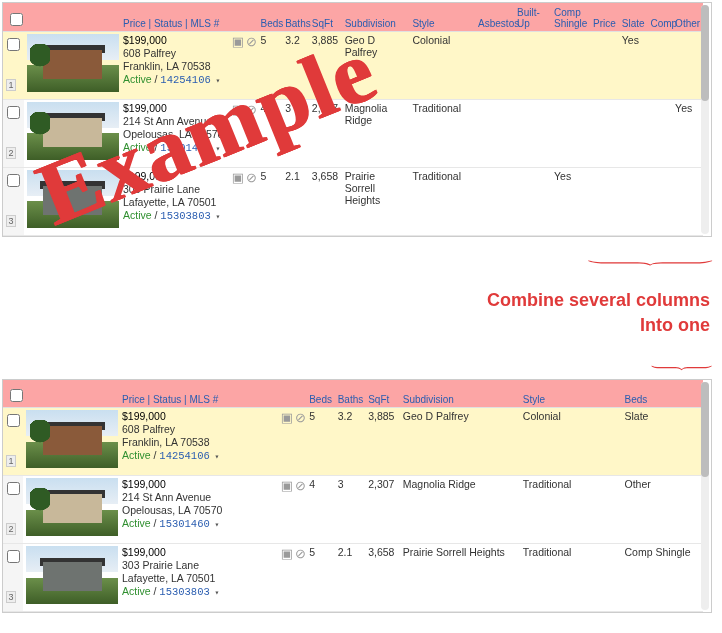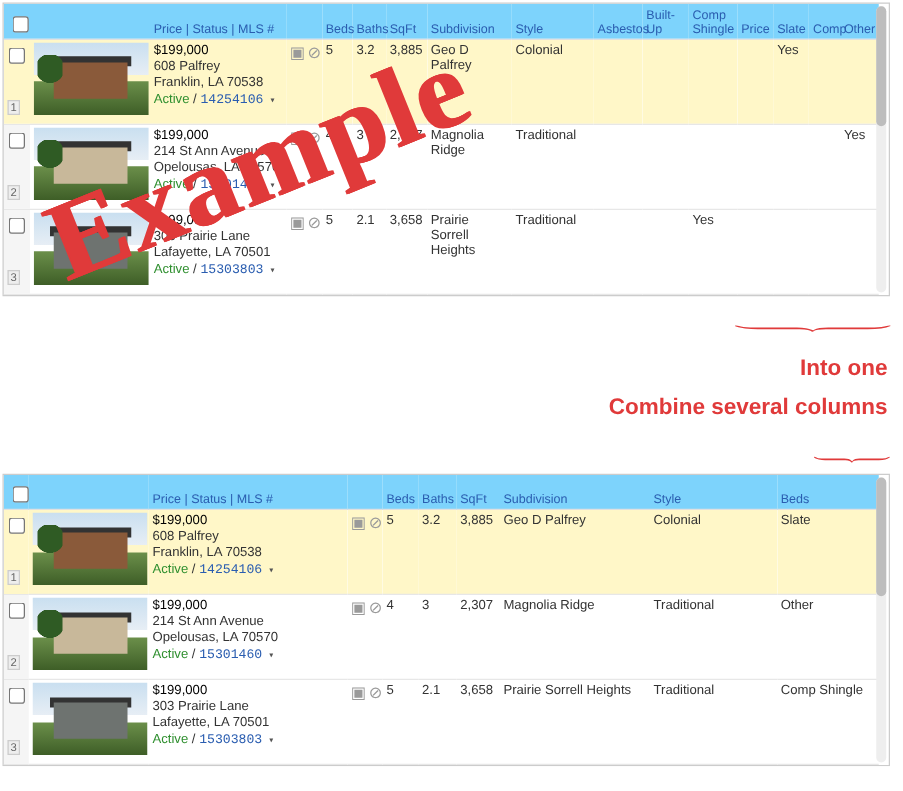--- a/index.html
+++ b/index.html
@@ -34,21 +34,21 @@
     height: 42%;
     background: #bdbdbd;
     border-radius: 4px;
   }
   table.grid {
     border-collapse: collapse;
     width: 700px;
     table-layout: fixed;
   }
   table.grid th {
-    background: #7dd3fc;
+    background: #fca5a5;
     border-bottom: 1px solid #e0e0e0;
     padding: 2px 3px;
     font-weight: normal;
     color: #2a5db0;
     text-align: left;
     font-size: 10px;
     vertical-align: bottom;
     height: 28px;
     white-space: normal;
   }
@@ -334,22 +334,22 @@
           <td></td>
         </tr>
       </tbody>
   </table>
 </div>
 
 <div class="stamp example-stamp">Example</div>
 
 <div class="brace-wrap1">
   <span class="brace">︸</span>
+  <span class="bracetext">Combine several columns</span>
   <span class="bracetext" style="margin-top:4px;">Into one</span>
-  <span class="bracetext">Combine several columns</span>
 </div>
 <div class="brace-wrap2">
   <span class="brace2">︸</span>
 </div>
 
 <div class="gap"></div>
 
 <div class="panel">
   <div class="scrollbar">
       <div class="scroll-thumb"></div>

